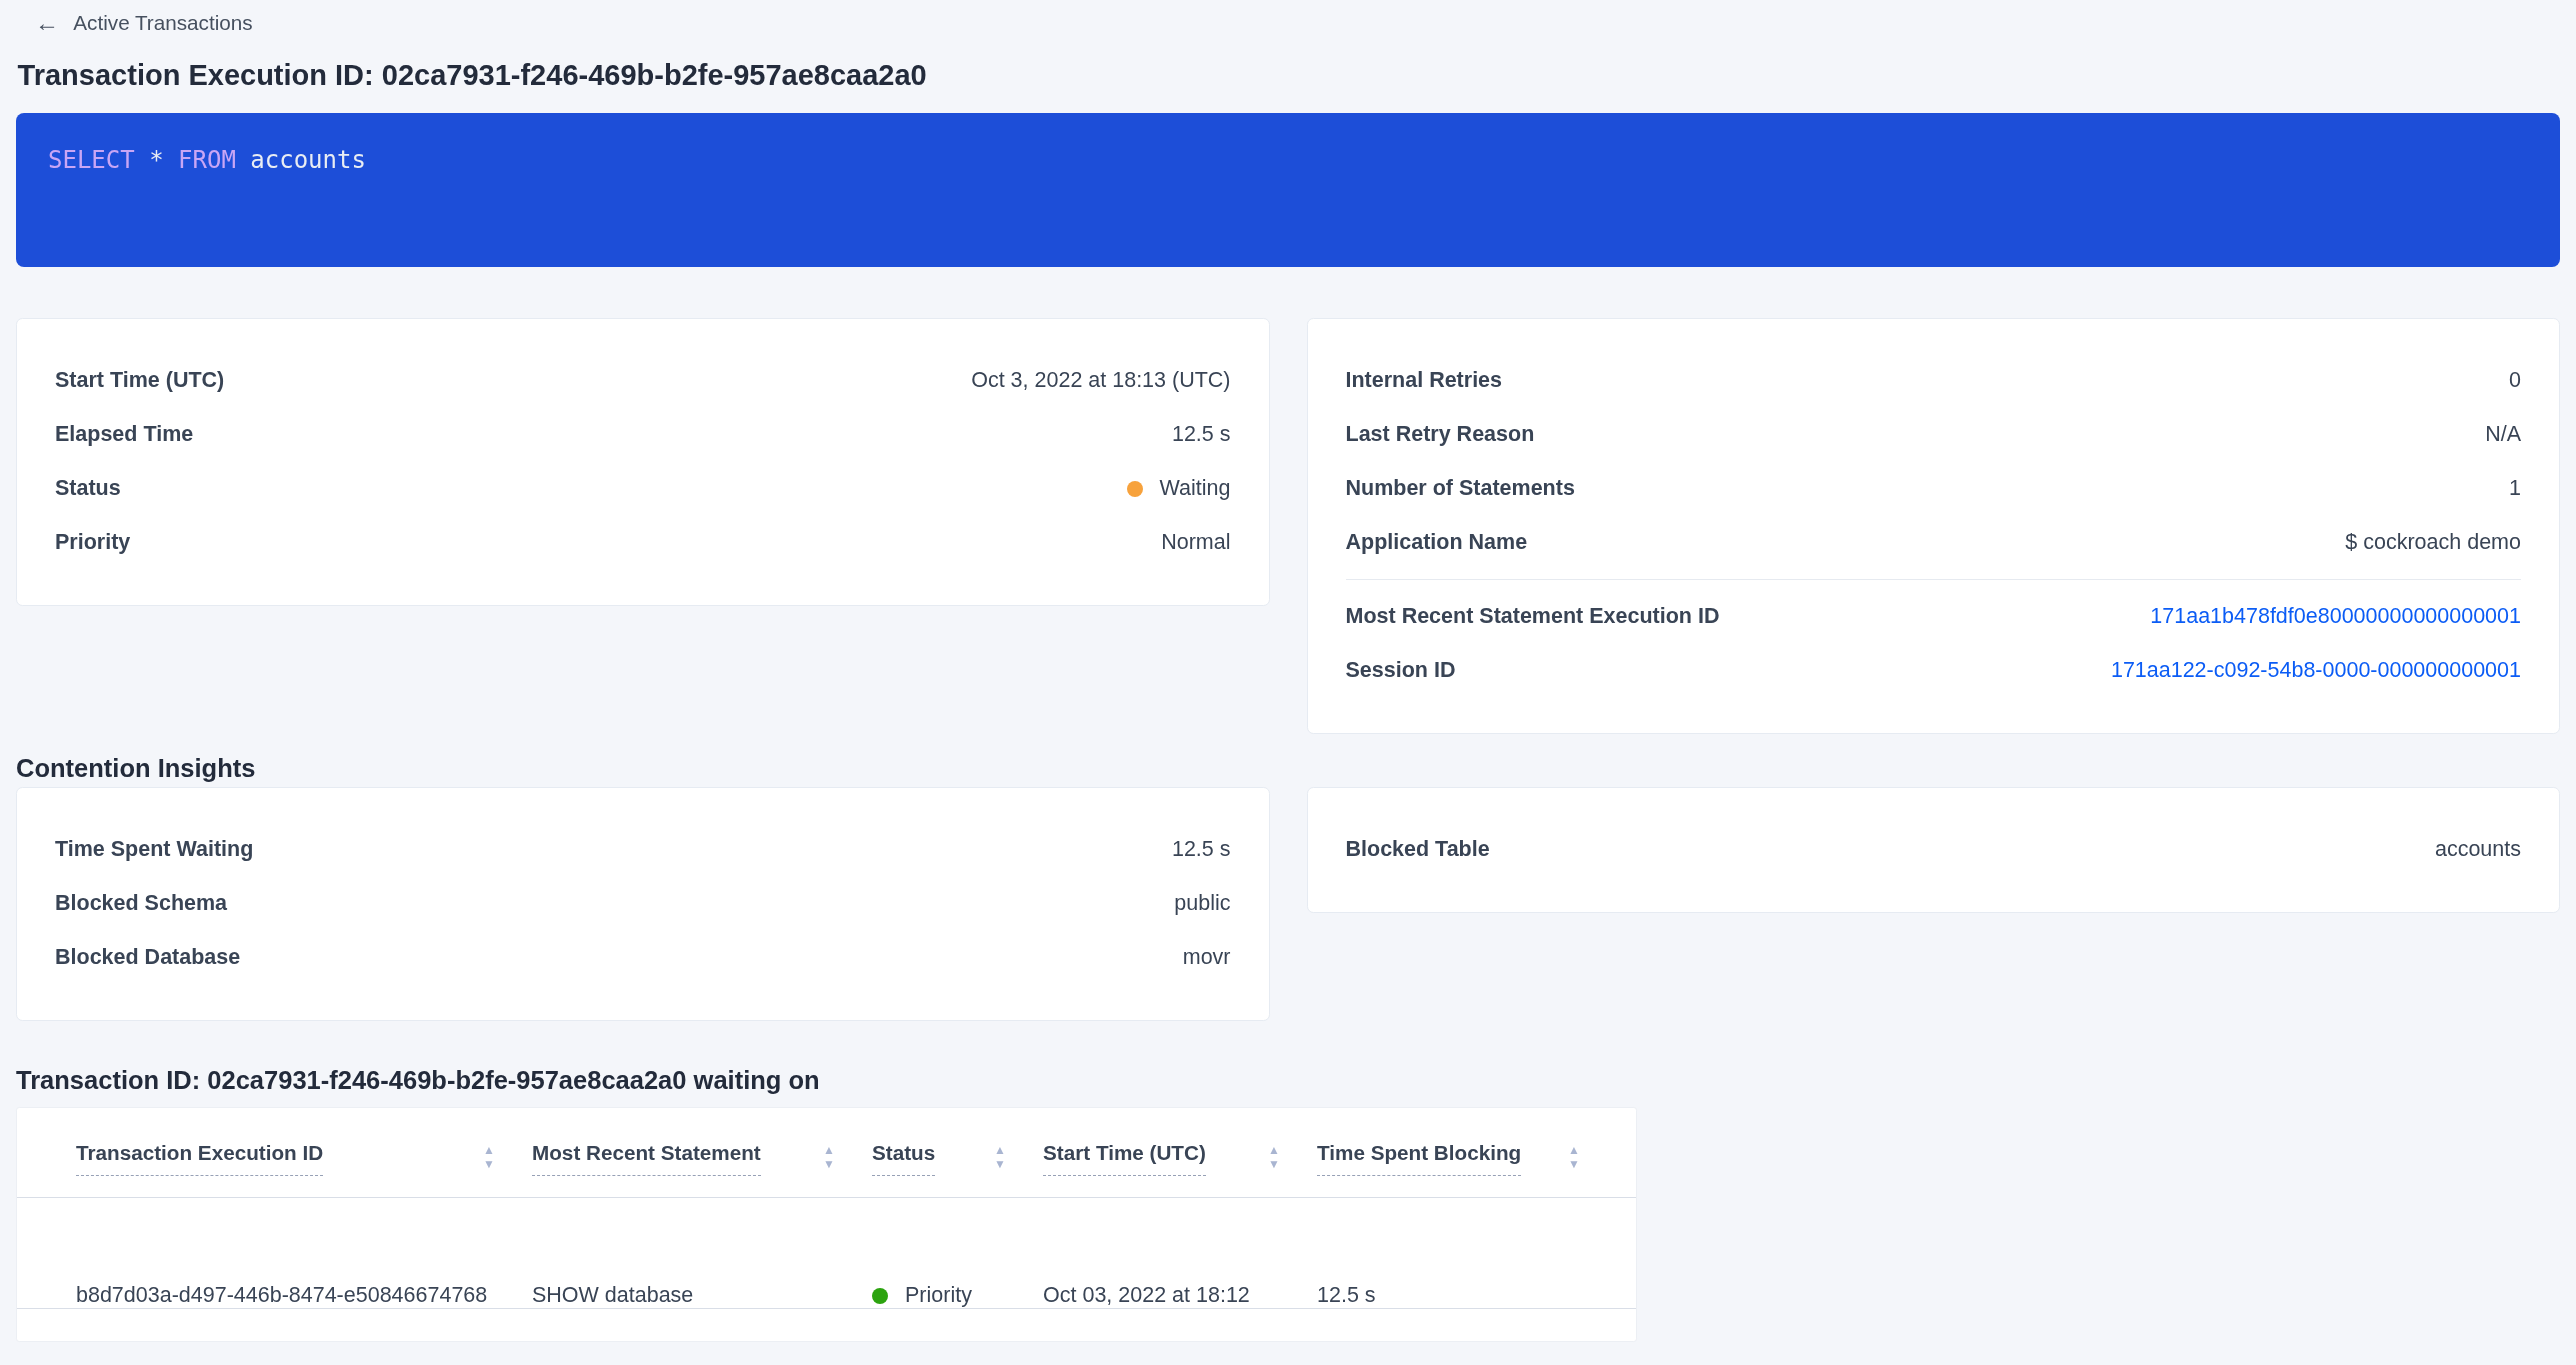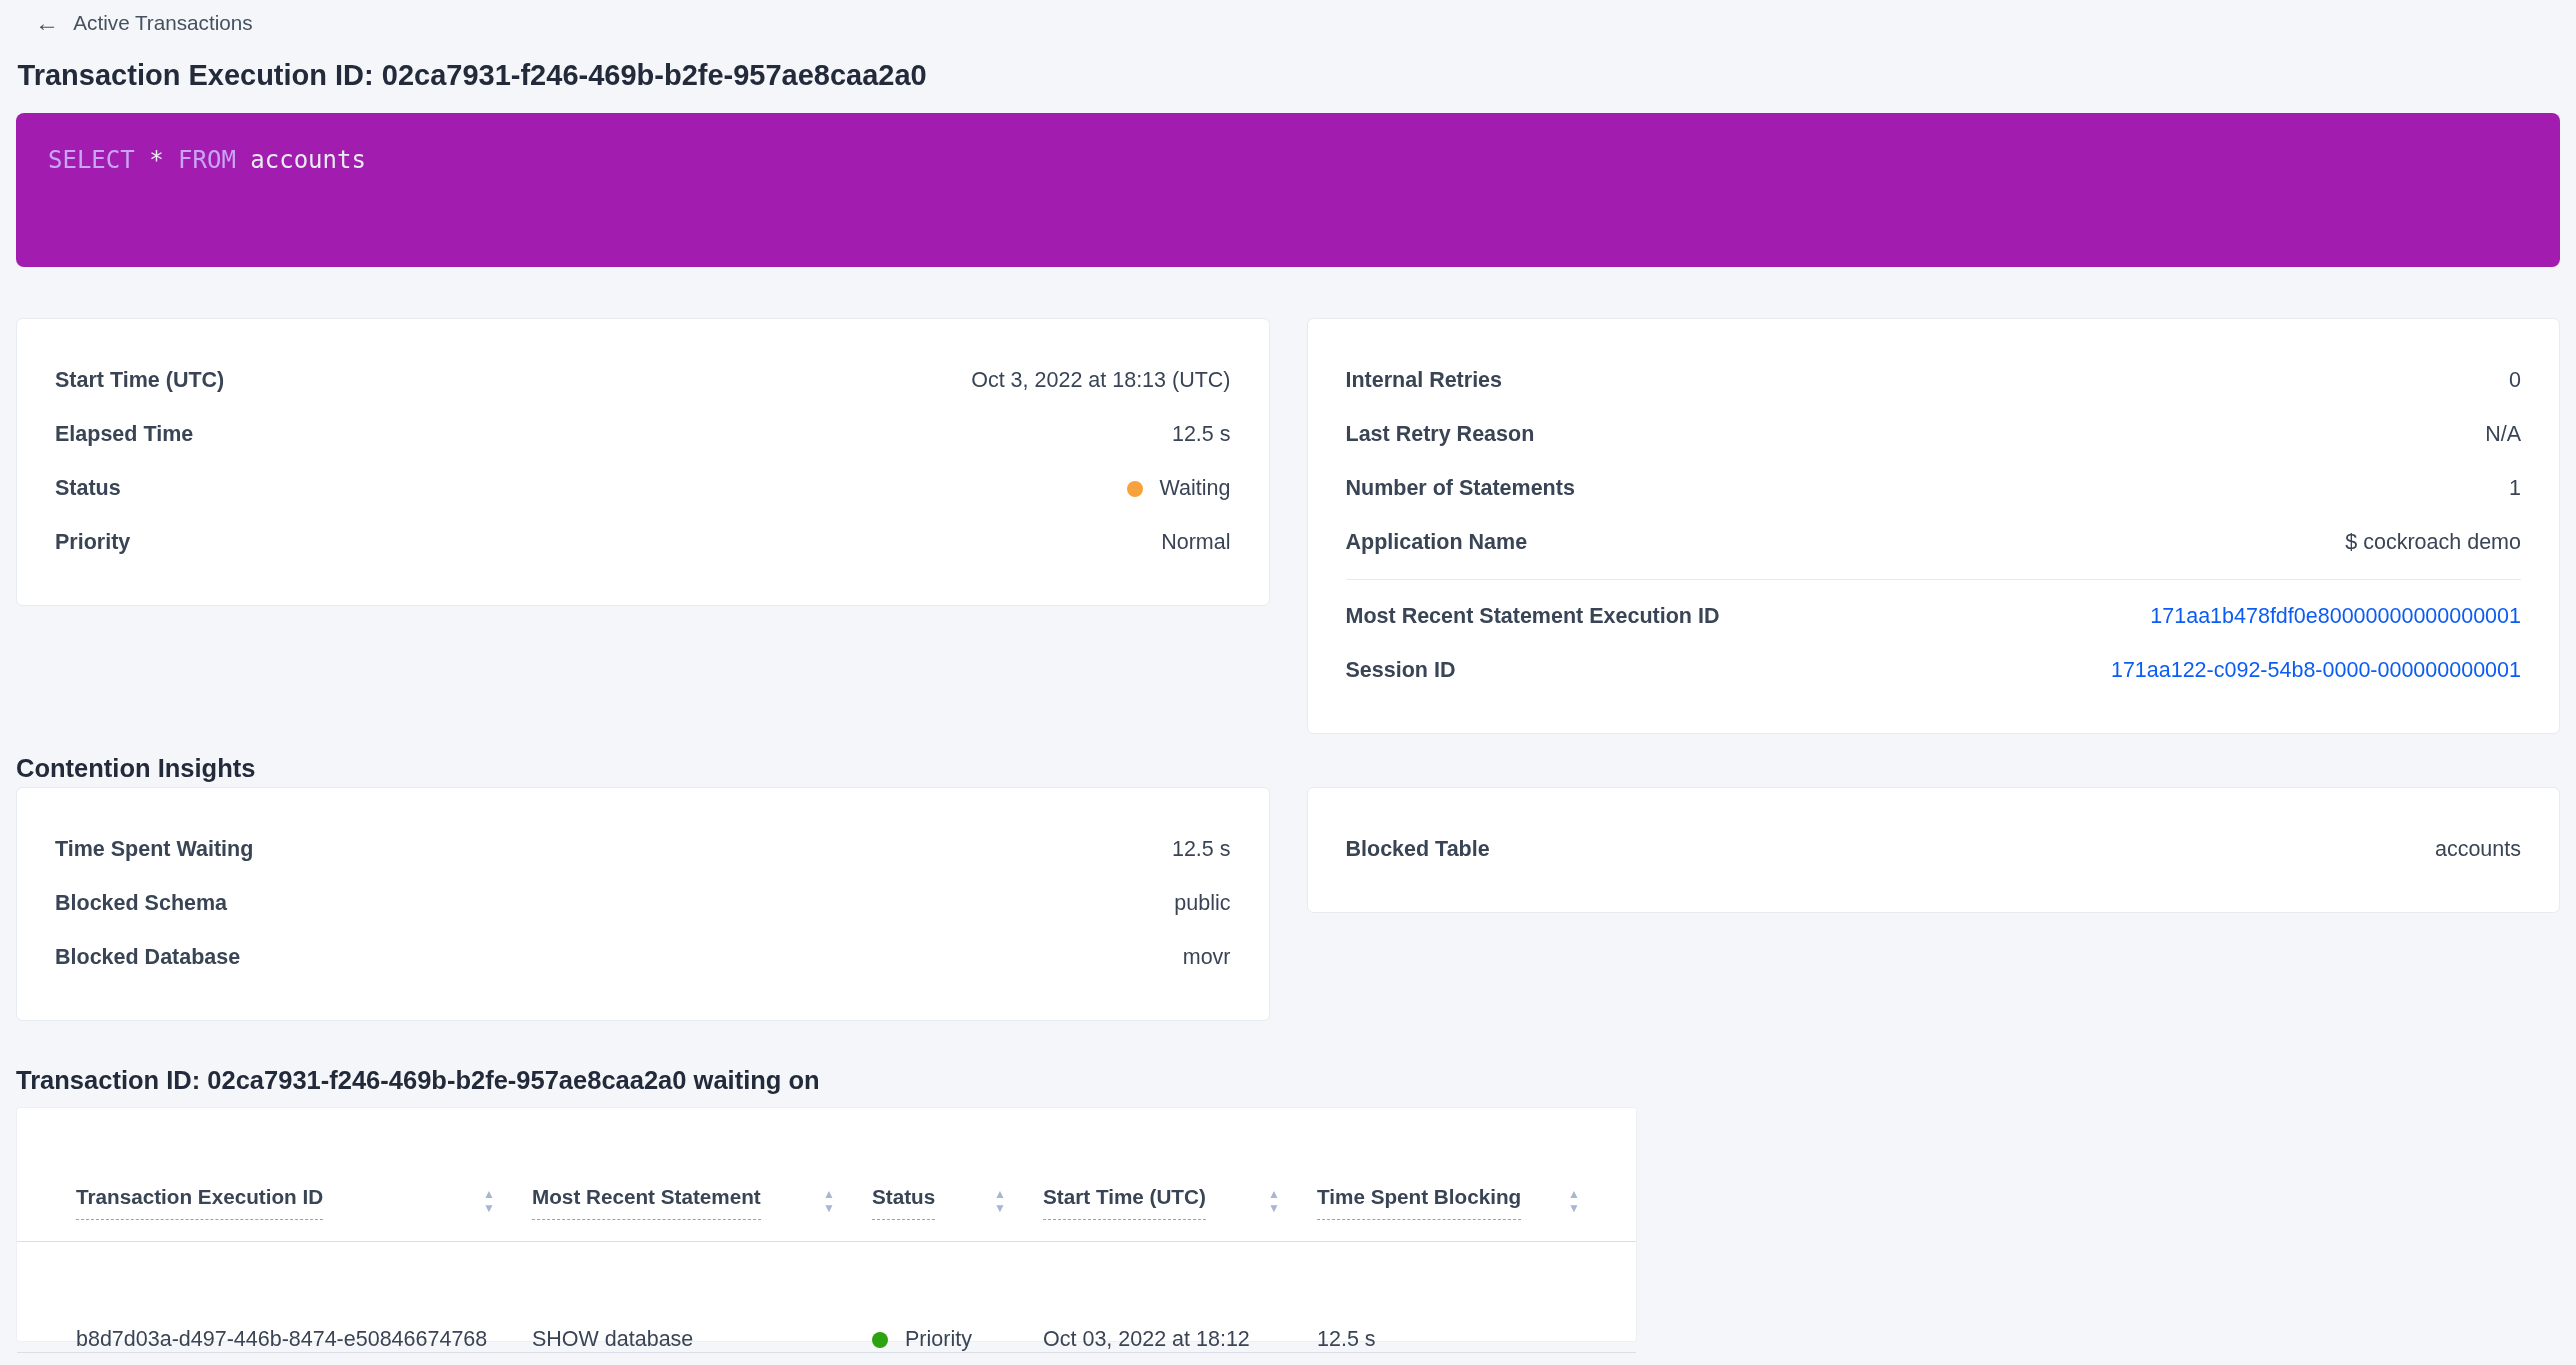--- a/index.html
+++ b/index.html
@@ -19,21 +19,21 @@
     font-size: 20.7px; color: #46505f; cursor: pointer;
   }
   .breadcrumb .arrow { font-size: 24px; line-height: 1; }
 
   
   .title { margin: 24px 0 0 1.6px; font-size: 29px; font-weight: bold; color: #232b3b; }
 
   
   .codeblock {
     margin-top: 20.7px; height: 154px;
-    background: #a21caf; border-radius: 8px;
+    background: #1d4ed8; border-radius: 8px;
     padding: 33px 32px;
     font-family: "DejaVu Sans Mono", monospace;
     font-size: 24px; line-height: 1.2; white-space: pre;
   }
   .kw   { color: #c9a6f5; }
   .plain{ color: #e9edf3; }
 
   
   .grid2 {
     display: grid; grid-template-columns: 1fr 1fr;
@@ -71,21 +71,20 @@
   
   .table-card {
     margin-top: 12.7px; width: 1621px; height: 235px;
     background: #ffffff; border: 0.8px solid #eceff4; border-radius: 3.2px;
     padding-top: 32px;
   }
   .thead {
     display: flex; align-items: center;
     padding: 0 0 20.7px 59px;
     border-bottom: 1.6px solid #d9dee7;
-    margin-top: 44px;
   }
   .th {
     display: flex; justify-content: space-between; align-items: flex-start;
     padding-right: 37px; cursor: pointer;
   }
   .th .lbl {
     font-size: 20.7px; font-weight: bold; color: #394455; line-height: 25.5px;
     border-bottom: 1.6px dashed #97a1b6; padding-bottom: 9.5px;
   }
   .sort {

